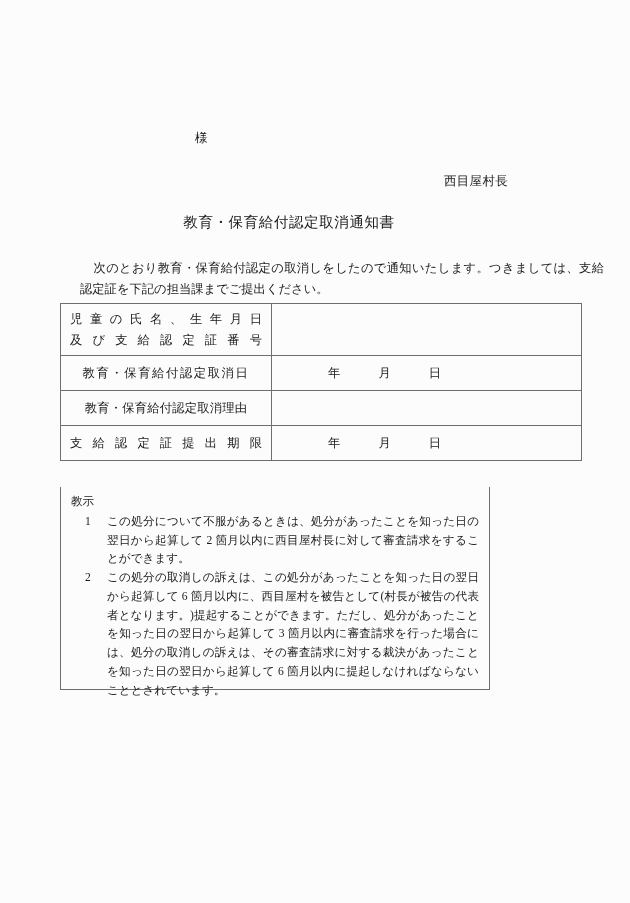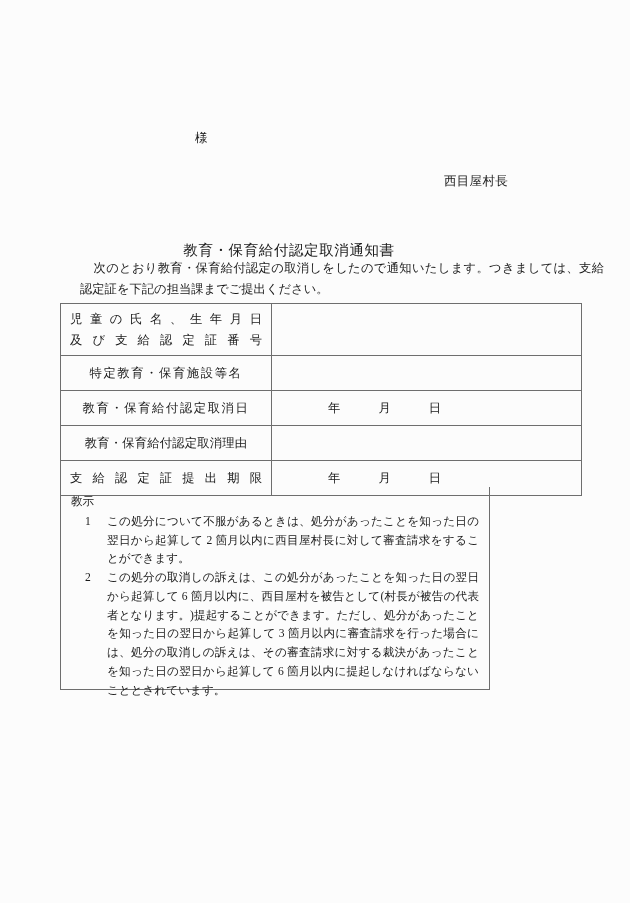--- a/index.html
+++ b/index.html
@@ -62,21 +62,20 @@
 
   
   .doc-title {
     position: absolute;
     left: 0;
     top: 213px;
     width: 578px;
     text-align: center;
     font-size: 14.5px;
     letter-spacing: 0.6px;
-    margin-top: 28px;
   }
 
   
   .intro {
     position: absolute;
     left: 60px;
     top: 258px;
     width: 524px;
     font-size: 12.3px;
     line-height: 1.72;
@@ -194,26 +193,20 @@
   <table class="form-table">
     <tbody>
       <tr class="row-h1">
         <td class="label">
           <span class="lbl-spread">児童の氏名、生年月日</span>
           <span class="lbl-spread">及び支給認定証番号</span>
         </td>
         <td class="value"></td>
       </tr>
 
-      <tr class="row-h2">
-        <td class="label">
-          <span class="lbl-spread2">特定教育・保育施設等名</span>
-        </td>
-        <td class="value"></td>
-      </tr>
 
       <tr class="row-h2">
         <td class="label">
           <span class="lbl-spread2">教育・保育給付認定取消日</span>
         </td>
         <td class="value">
           <span class="date-fields">年　　　月　　　日</span>
         </td>
       </tr>
 

